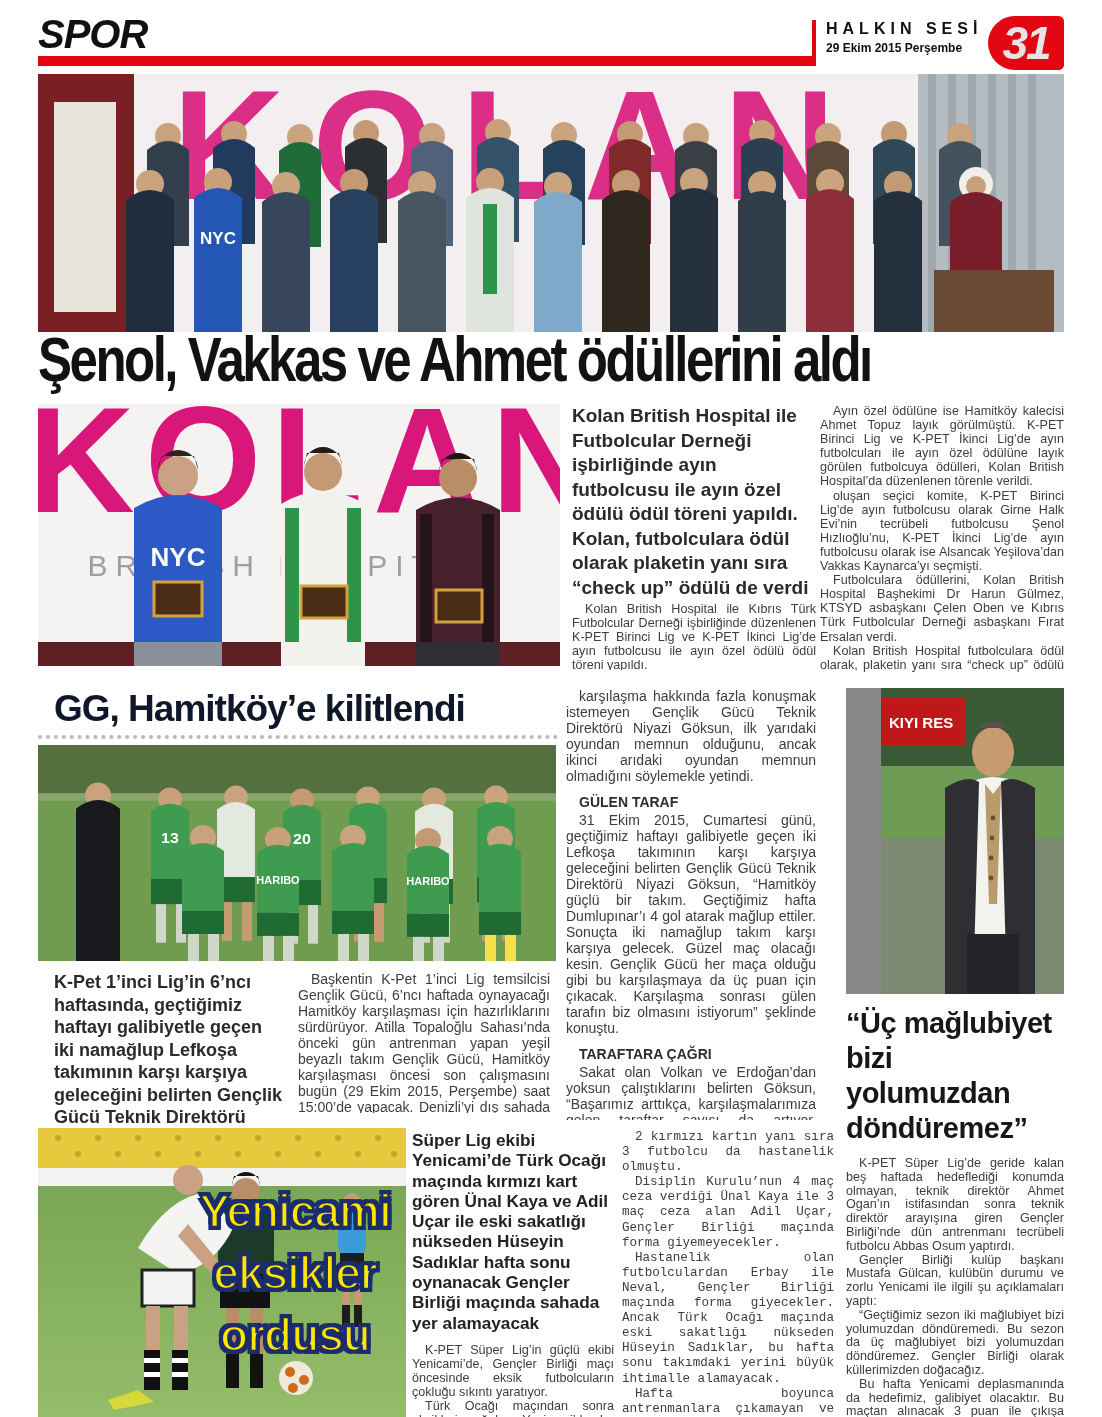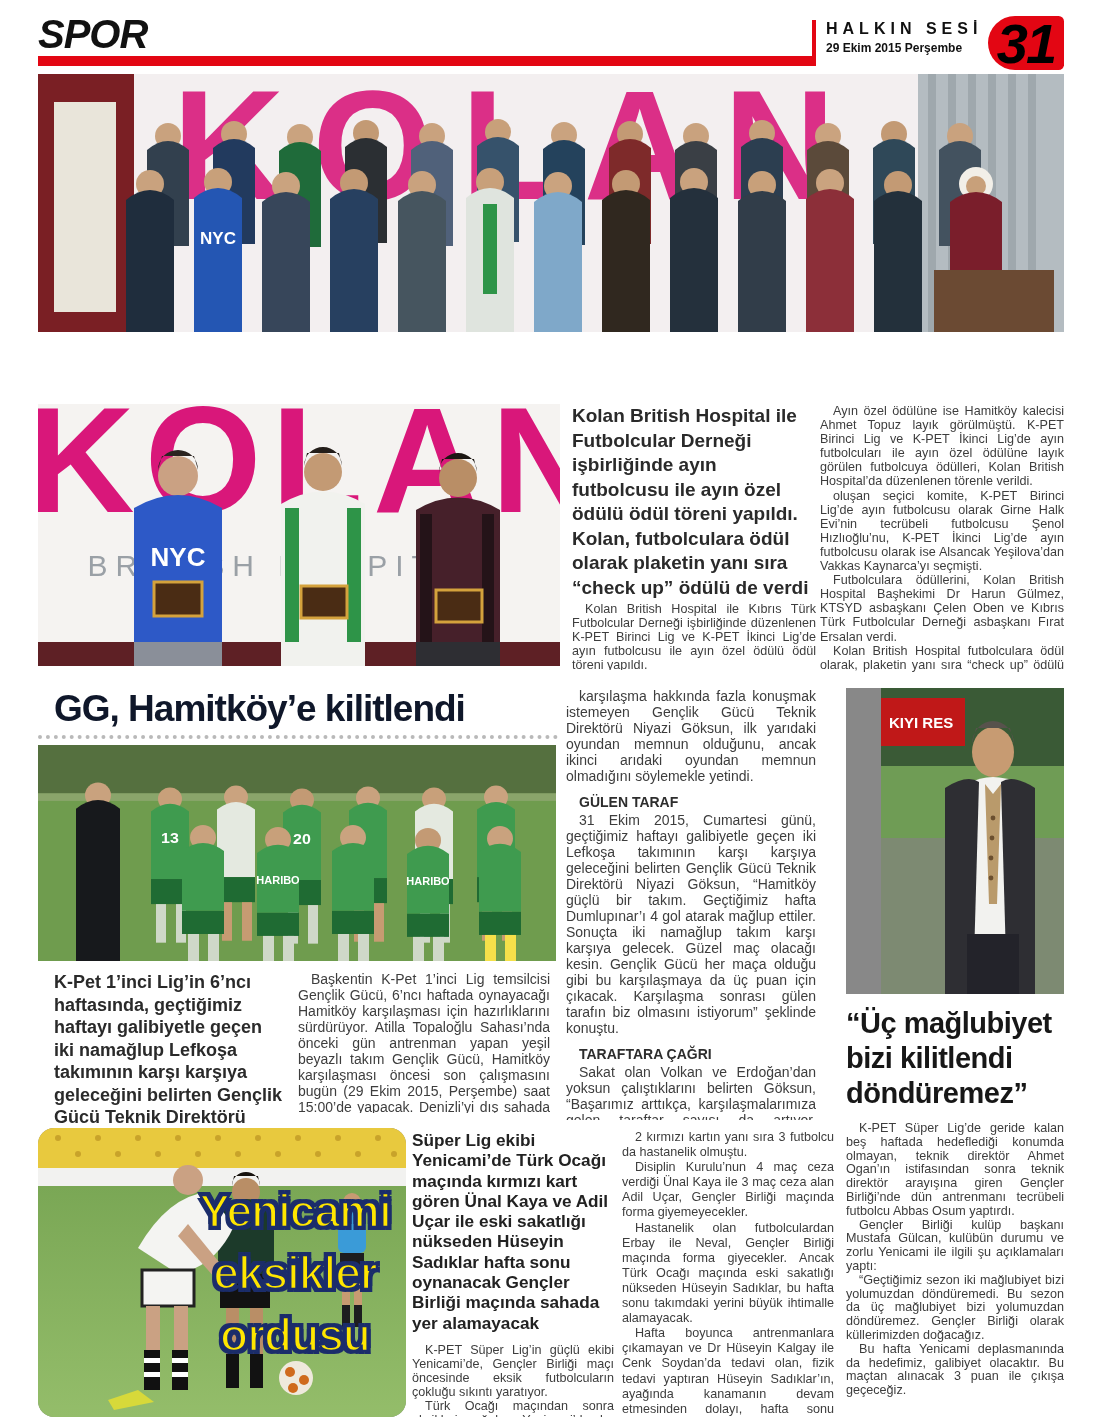--- a/index.html
+++ b/index.html
@@ -11,30 +11,30 @@
   .spor{left:38px;top:12px;font-size:40px;font-weight:900;font-style:italic;
         color:#111;letter-spacing:-1px;}
   .redbar{left:38px;top:56px;width:1026px;height:10px;background:#e30613;z-index:1;}
   .masthead{left:812px;top:20px;width:176px;height:46px;background:#fff;z-index:2;
             border-left:4px solid #e30613;padding-left:10px;display:flex;
             flex-direction:column;}
   .masthead .paper{font-size:16px;font-weight:800;color:#111;letter-spacing:5px;white-space:nowrap;}
   .masthead .date{font-size:12px;font-weight:700;color:#111;margin-top:3px;white-space:nowrap;}
   .pagetab{left:988px;top:16px;width:76px;height:54px;background:#e30613;z-index:2;
            border-radius:30px 6px 6px 30px;display:flex;align-items:center;justify-content:center;
-           color:#000000;font-size:56px;font-weight:800;font-style:italic;letter-spacing:-2px;}
+           color:#e5e5e5;font-size:46px;font-weight:800;font-style:italic;letter-spacing:-2px;}
 
   
   .photo{overflow:hidden;background:#888;}
   .photo svg{display:block;width:100%;height:100%;}
   .photo-top{left:38px;top:74px;width:1026px;height:258px;}
   .photo-b{left:38px;top:404px;width:522px;height:262px;}
   .photo-c{width:518px;height:216px;}
   .photo-d{width:218px;height:306px;padding-left:35px;}
-  .photo-e{left:38px;top:1128px;width:368px;height:289px;border-radius:16px;}
+  .photo-e{left:38px;top:1128px;width:368px;height:289px;}
 
   
   .h1wrap{left:38px;top:336px;width:1026px;height:64px;overflow:visible;}
   .h1wrap span{display:inline-block;white-space:nowrap;font-size:51px;font-weight:800;
         color:#121212;letter-spacing:-2.5px;transform:scale(1.0,1.24);
         transform-origin:left bottom;line-height:64px;}
 
   
   .a1-mid{left:572px;top:404px;width:244px;height:266px;overflow:hidden;}
   .a1-right{left:820px;top:404px;width:244px;height:270px;overflow:hidden;}
@@ -56,21 +56,21 @@
   .a2-col3{left:566px;top:688px;width:250px;height:432px;overflow:hidden;}
   .subhead{font-weight:800;color:#2d2d2d;margin:10px 0 2px 0 !important;}
   .a2-right{left:846px;top:688px;width:218px;height:729px;overflow:hidden;}
   .pullquote{margin:12px 0 0 0;font-size:29px;line-height:35px;font-weight:800;color:#171717;
              letter-spacing:-0.5px;}
   .a2-right .body{margin-top:11px;height:300px;overflow:hidden;}
   .b3{font-size:12.6px;line-height:13.8px;}
 
   
   .a4-col1{left:412px;top:1130px;width:202px;height:287px;overflow:hidden;}
-  .a4-col2{left:622px;top:1130px;width:212px;height:287px;overflow:hidden;}
+  .a4-col2{left:622px;top:1130px;width:212px;height:287px;overflow:hidden;font-family:Liberation Mono, monospace;}
   .lede4{font-size:17.2px;line-height:20.3px;font-weight:700;color:#222;margin:0 0 10px 0;}
   .b4{font-size:12.6px;line-height:14px;}
   .b5{font-size:12.6px;line-height:15.1px;}
   .overlay-head{position:absolute;right:6px;top:52px;width:210px;text-align:center;
         font-size:46px;line-height:62px;font-weight:800;letter-spacing:-1px;
         color:#ffe600;-webkit-text-stroke:2.5px #1b2d6b;
         text-shadow:3px 3px 0 #1b2d6b,-3px 3px 0 #1b2d6b,3px -3px 0 #1b2d6b,-3px -3px 0 #1b2d6b;}
   .overlay-head span{display:block;}
 </style>
 </head>
@@ -212,20 +212,23 @@
         <g transform="translate(938,0)">
             <circle cy="110" r="17" fill="#f2efe8"></circle>
             <circle cy="112" r="10" fill="#c8a07a"></circle>
             <path d="M-26 128 q26 -20 52 0 v130 h-52 z" fill="#7a1e2b"></path>
           </g>
       </g>
       <rect x="896" y="196" width="120" height="62" fill="#6b4a33"></rect>
     </svg>
   </div>
 
+  <div class="abs h1wrap">
+    <span>Şenol, Vakkas ve Ahmet ödüllerini aldı</span>
+  </div>
 
   <div class="abs photo photo-b">
     <svg viewBox="0 0 522 262" preserveAspectRatio="none">
       <rect width="522" height="262" fill="#f5f3f1"></rect>
       <text x="280" y="108" font-size="150" font-weight="800" fill="#d6006e" opacity="0.9" text-anchor="middle" letter-spacing="10" font-family="Liberation Sans, sans-serif">KOLAN</text>
       <text x="250" y="172" font-size="30" fill="#9aa0a6" text-anchor="middle" letter-spacing="8" font-family="Liberation Sans, sans-serif">BRITISH HOSPITAL</text>
       <rect y="238" width="522" height="24" fill="#5e2025"></rect>
 
       <g>
         <circle cx="140" cy="72" r="20" fill="#caa183"></circle>
@@ -407,21 +410,21 @@
           <circle cx="112" cy="130" r="2.4" fill="#6b4f2f"></circle>
             <circle cx="111" cy="150" r="2.4" fill="#6b4f2f"></circle>
           <circle cx="110" cy="170" r="2.4" fill="#6b4f2f"></circle>
             <circle cx="110" cy="190" r="2.4" fill="#6b4f2f"></circle>
           <path d="M64 100 q22 -14 34 -6 l-6 212 h-28 z" fill="#2e2e33"></path>
           <path d="M154 100 q-22 -14 -34 -6 l6 212 h28 z" fill="#2e2e33"></path>
           <rect x="86" y="246" width="52" height="60" fill="#23232a"></rect>
         </g>
       </svg>
     </div>
-    <h2 class="pullquote">“Üç mağlubiyet bizi kilitlendi döndüremez”</h2>
+    <h2 class="pullquote">“Üç mağlubiyet bizi yolumuzdan döndüremez”</h2>
     <div class="body b3">
       <p>K-PET Süper Lig’de geride kalan beş haftada hedeflediği konumda olmayan, teknik direktör Ahmet Ogan’ın istifasından sonra teknik direktör arayışına giren Gençler Birliği’nde dün antrenmanı tecrübeli futbolcu Abbas Osum yaptırdı.</p>
       <p>Gençler Birliği kulüp başkanı Mustafa Gülcan, kulübün durumu ve zorlu Yenicami ile ilgili şu açıklamaları yaptı:</p>
       <p>“Geçtiğimiz sezon iki mağlubiyet bizi yolumuzdan döndüremedi. Bu sezon da üç mağlubiyet bizi yolumuzdan döndüremez. Gençler Birliği olarak küllerimizden doğacağız.</p>
       <p>Bu hafta Yenicami deplasmanında da hedefimiz, galibiyet olacaktır. Bu maçtan alınacak 3 puan ile çıkışa geçeceğiz.</p>
 
     </div>
   </div>
 
   <div class="abs photo photo-e">

